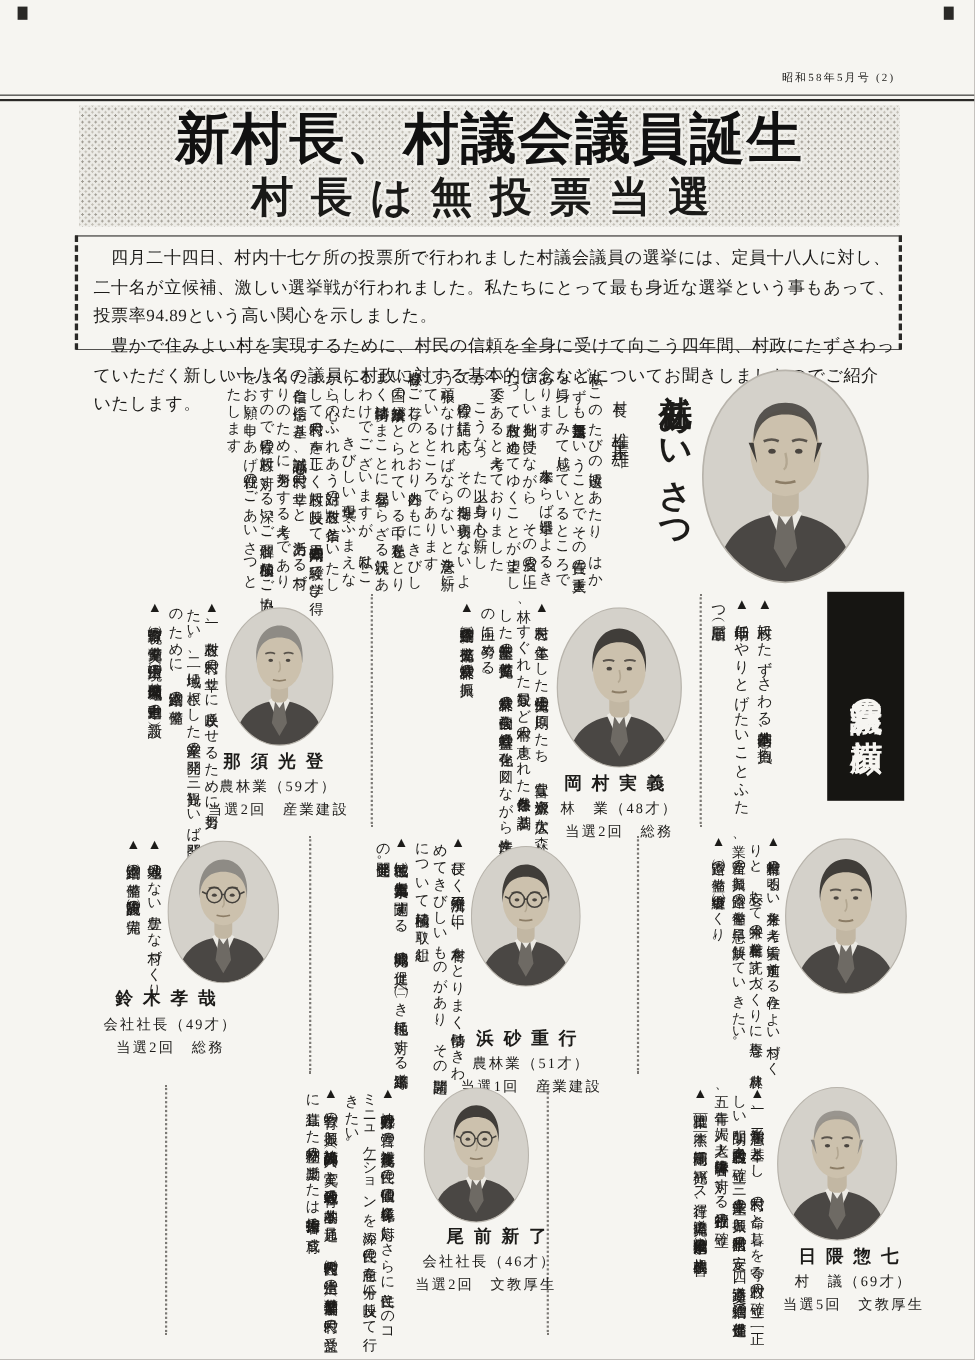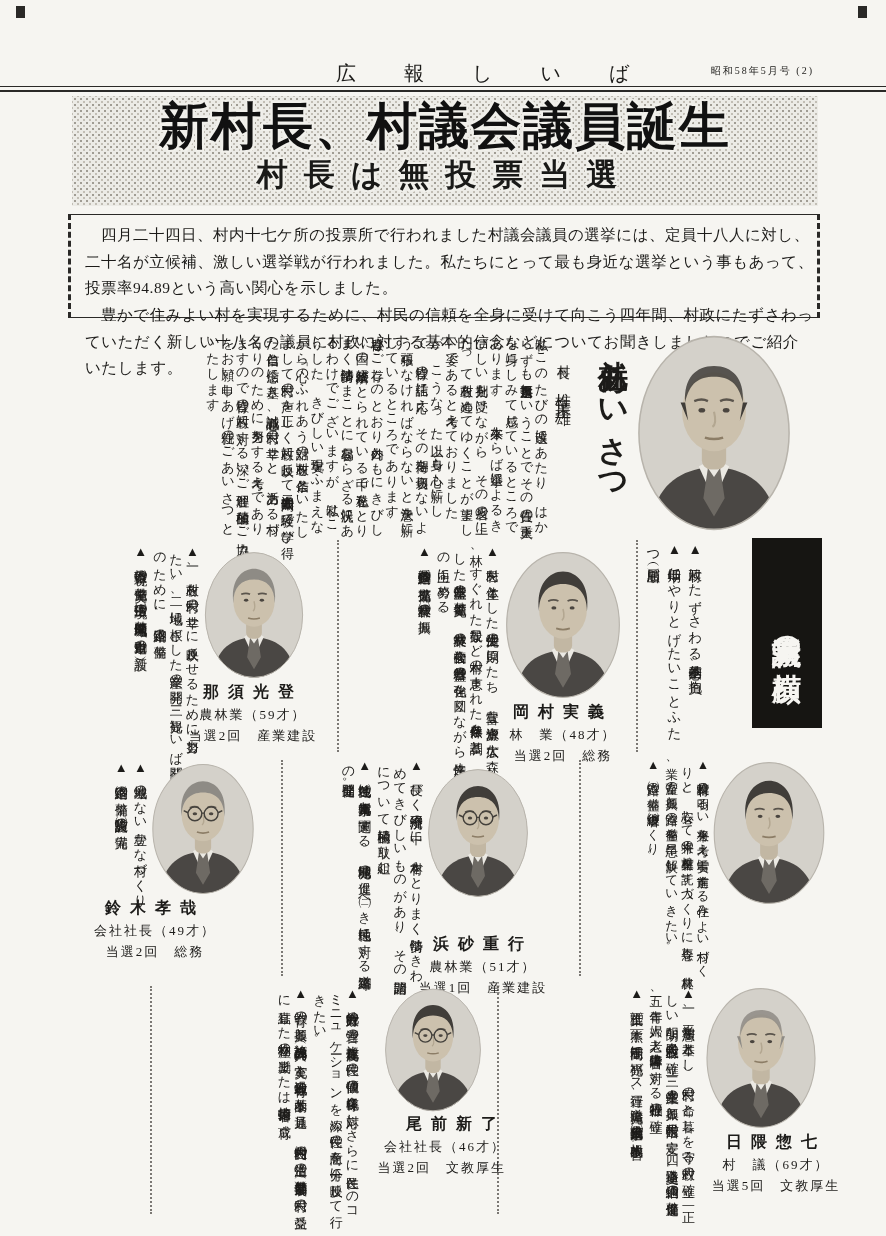--- a/index.html
+++ b/index.html
@@ -30,21 +30,21 @@
     text-align:center;
   }
   .halo{text-shadow:-2px 0 0 #f1f0eb,2px 0 0 #f1f0eb,0 -2px 0 #f1f0eb,0 2px 0 #f1f0eb,
     -2px -2px 0 #f1f0eb,2px 2px 0 #f1f0eb,-2px 2px 0 #f1f0eb,2px -2px 0 #f1f0eb;}
   .banner-headline{
     margin:0;padding-top:3px;font-family:"Liberation Sans",sans-serif;font-weight:700;
     font-size:50px;line-height:1.1;letter-spacing:2px;color:#111;white-space:nowrap;
   }
   .banner-sub{
     margin:0;font-family:"Liberation Sans",sans-serif;font-weight:700;
-    font-size:31px;letter-spacing:16px;color:#1a1a18;white-space:nowrap;
+    font-size:38px;letter-spacing:16px;color:#1a1a18;white-space:nowrap;
   }
 
   
   .intro{
     position:absolute;left:68px;top:214px;width:752px;height:104px;box-sizing:border-box;
     border-top:1px solid #2a2927;border-bottom:1px solid #2a2927;
     border-left:3px dashed #2a2927;border-right:3px dashed #2a2927;
     padding:7px 2px 0 14px;font-size:15.5px;line-height:1.72;letter-spacing:0.5px;
   }
   .intro p{margin:0;}
@@ -119,21 +119,20 @@
 </style>
 </head>
 <body>
 
 <div class="page">
 
   <div class="corner-mark cm-l"></div>
   <div class="corner-mark cm-r"></div>
 
   <div class="masthead">
-    <span class="masthead-title">広　報　し　い　ば</span>
     <span class="masthead-issue">
       <span>昭和58年5月号</span>
       <span>(2)</span>
     </span>
   </div>
   <div class="head-rule"></div>
 
   <div class="banner">
     <h1 class="banner-headline halo">新村長、村議会議員誕生</h1>
     <h2 class="banner-sub halo">村長は無投票当選</h2>

